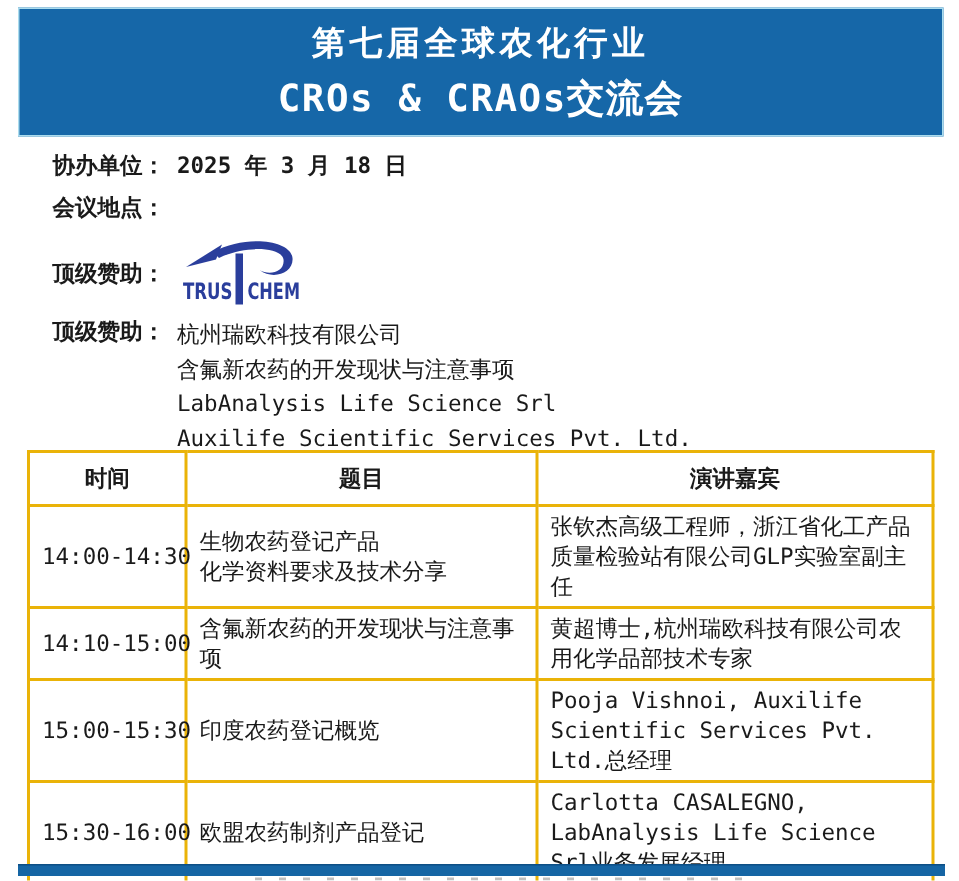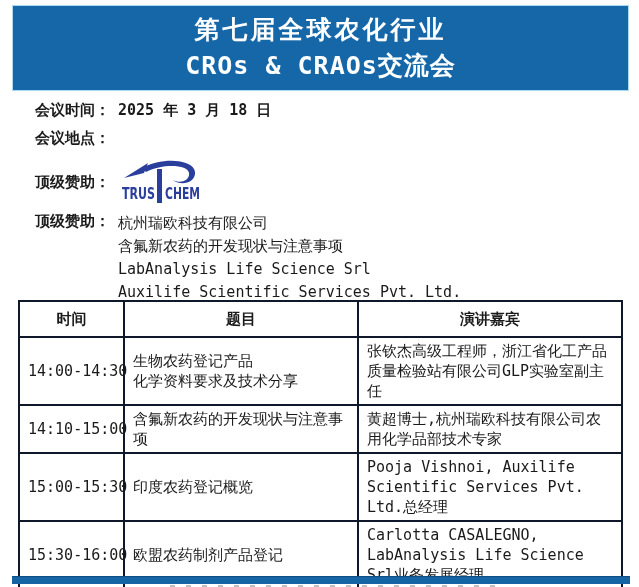--- a/index.html
+++ b/index.html
@@ -11,21 +11,21 @@
   }
   .page{position:relative;width:639px;height:587px;}
 
   
   .banner{
     position:absolute;left:12px;top:5px;width:617px;height:86px;
     background:#1667a8;border:1px solid #aadcee;box-sizing:border-box;
     display:flex;flex-direction:column;align-items:center;justify-content:center;
     color:#ffffff;font-weight:bold;
   }
-  .banner .l1{font-size:25px;letter-spacing:3px;line-height:36px;}
+  .banner .l1{font-size:22px;letter-spacing:3px;line-height:36px;}
   .banner .l2{font-size:25px;letter-spacing:1px;line-height:36px;}
 
   
   .info{position:absolute;left:35px;top:101px;width:575px;font-size:15px;}
   .info-row{display:flex;align-items:flex-start;margin-bottom:9px;}
   .info-label{font-weight:bold;white-space:nowrap;margin-right:8px;}
   .info-value{font-weight:bold;}
   .info-value.normal{font-weight:normal;}
   .sponsor-row{display:flex;align-items:center;margin-top:12px;margin-bottom:6px;}
   .logo-box{display:inline-flex;align-items:center;margin-right:4px;}
@@ -33,21 +33,21 @@
   .coorg-list{display:flex;flex-direction:column;}
   .coorg-list span{line-height:23px;}
 
   
   table.agenda{
     position:absolute;left:18px;top:300px;width:603px;
     border-collapse:collapse;table-layout:fixed;
     font-size:15px;
   }
   table.agenda td,table.agenda th{
-    border:2px solid #0f172a;
+    border:2px solid #eab308;
     padding:3px 8px;vertical-align:middle;
     line-height:20px;
   }
   table.agenda th{font-weight:bold;text-align:center;height:28px;}
   col.c-time{width:105px;}
   col.c-topic{width:234px;}
   col.c-speaker{width:264px;}
   td.time{text-align:center;white-space:nowrap;}
   td.topic,td.speaker{white-space:pre-line;text-align:left;}
 
@@ -68,21 +68,21 @@
 <div class="page">
 
   <div class="banner">
     <div class="l1">第七届全球农化行业</div>
     <div class="l2">CROs &amp; CRAOs交流会</div>
   </div>
 
   <div class="info">
 
     <div class="info-row">
-      <span class="info-label">会议时间：</span>
+      <span class="info-label">协办单位：</span>
       <span class="info-value">2025 年 3 月 18 日</span>
     </div>
 
     <div class="info-row">
       <span class="info-label">会议地点：</span>
     </div>
 
     <div class="sponsor-row">
       <span class="info-label">顶级赞助：</span>
       <span class="logo-box">

